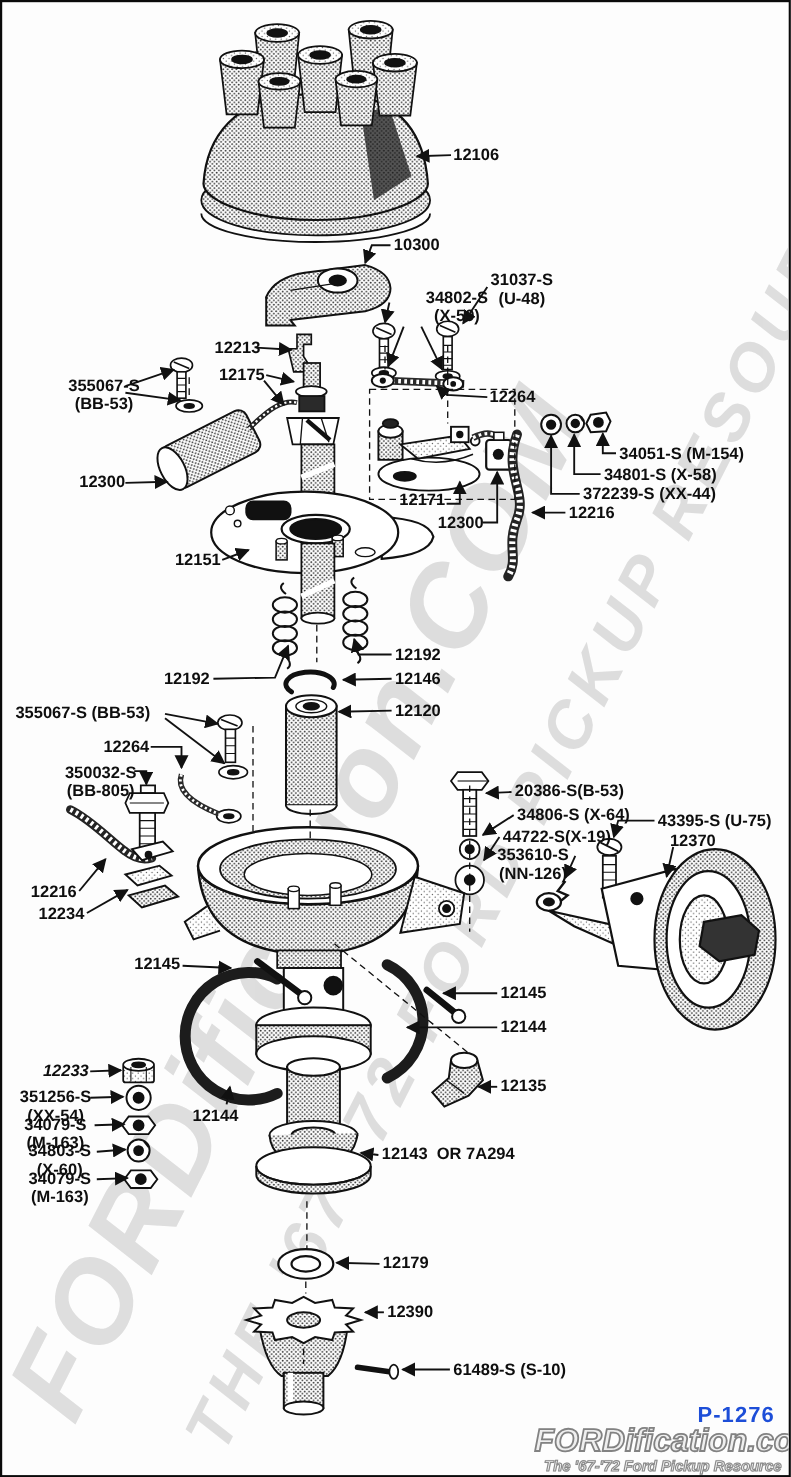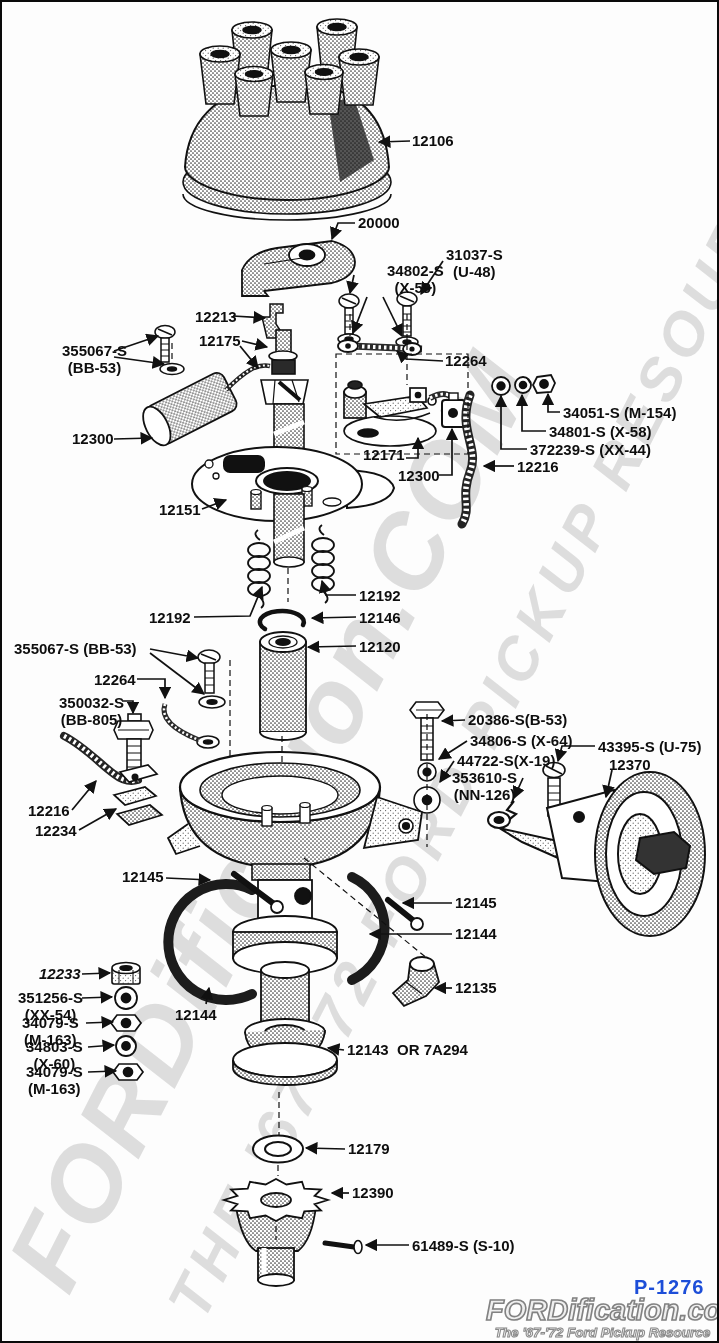--- a/index.html
+++ b/index.html
@@ -482,21 +482,21 @@
       <path d="M86,1070 L114,1069" marker-end="url(#ar)"></path>
       <path d="M342,1048 L326,1046" marker-end="url(#ar)"></path>
       <path d="M343,1147 L304,1146" marker-end="url(#ar)"></path>
       <path d="M347,1191 L330,1191" marker-end="url(#ar)"></path>
       <path d="M407,1243 L364,1243" marker-end="url(#ar)"></path>
     </g>
   </svg>
 
   <div id="labels-layer">
       <div class="label" style="left: 410px; top: 131px;">12106</div>
-      <div class="label" style="left: 356px; top: 213px;">20000</div>
+      <div class="label" style="left: 356px; top: 213px;">10300</div>
       <div class="label c" style="left: 444px; top: 245px;">31037-S
 (U-48)</div>
       <div class="label c" style="left: 353px; top: 261px; margin-left: 32px;">34802-S
 (X-59)</div>
       <div class="label" style="left: 193px; top: 307px;">12213</div>
       <div class="label" style="left: 197px; top: 331px;">12175</div>
       <div class="label c" style="left: 60px; top: 341px;">355067-S
 (BB-53)</div>
       <div class="label" style="left: 443px; top: 351px;">12264</div>
       <div class="label" style="left: 70px; top: 429px;">12300</div>

